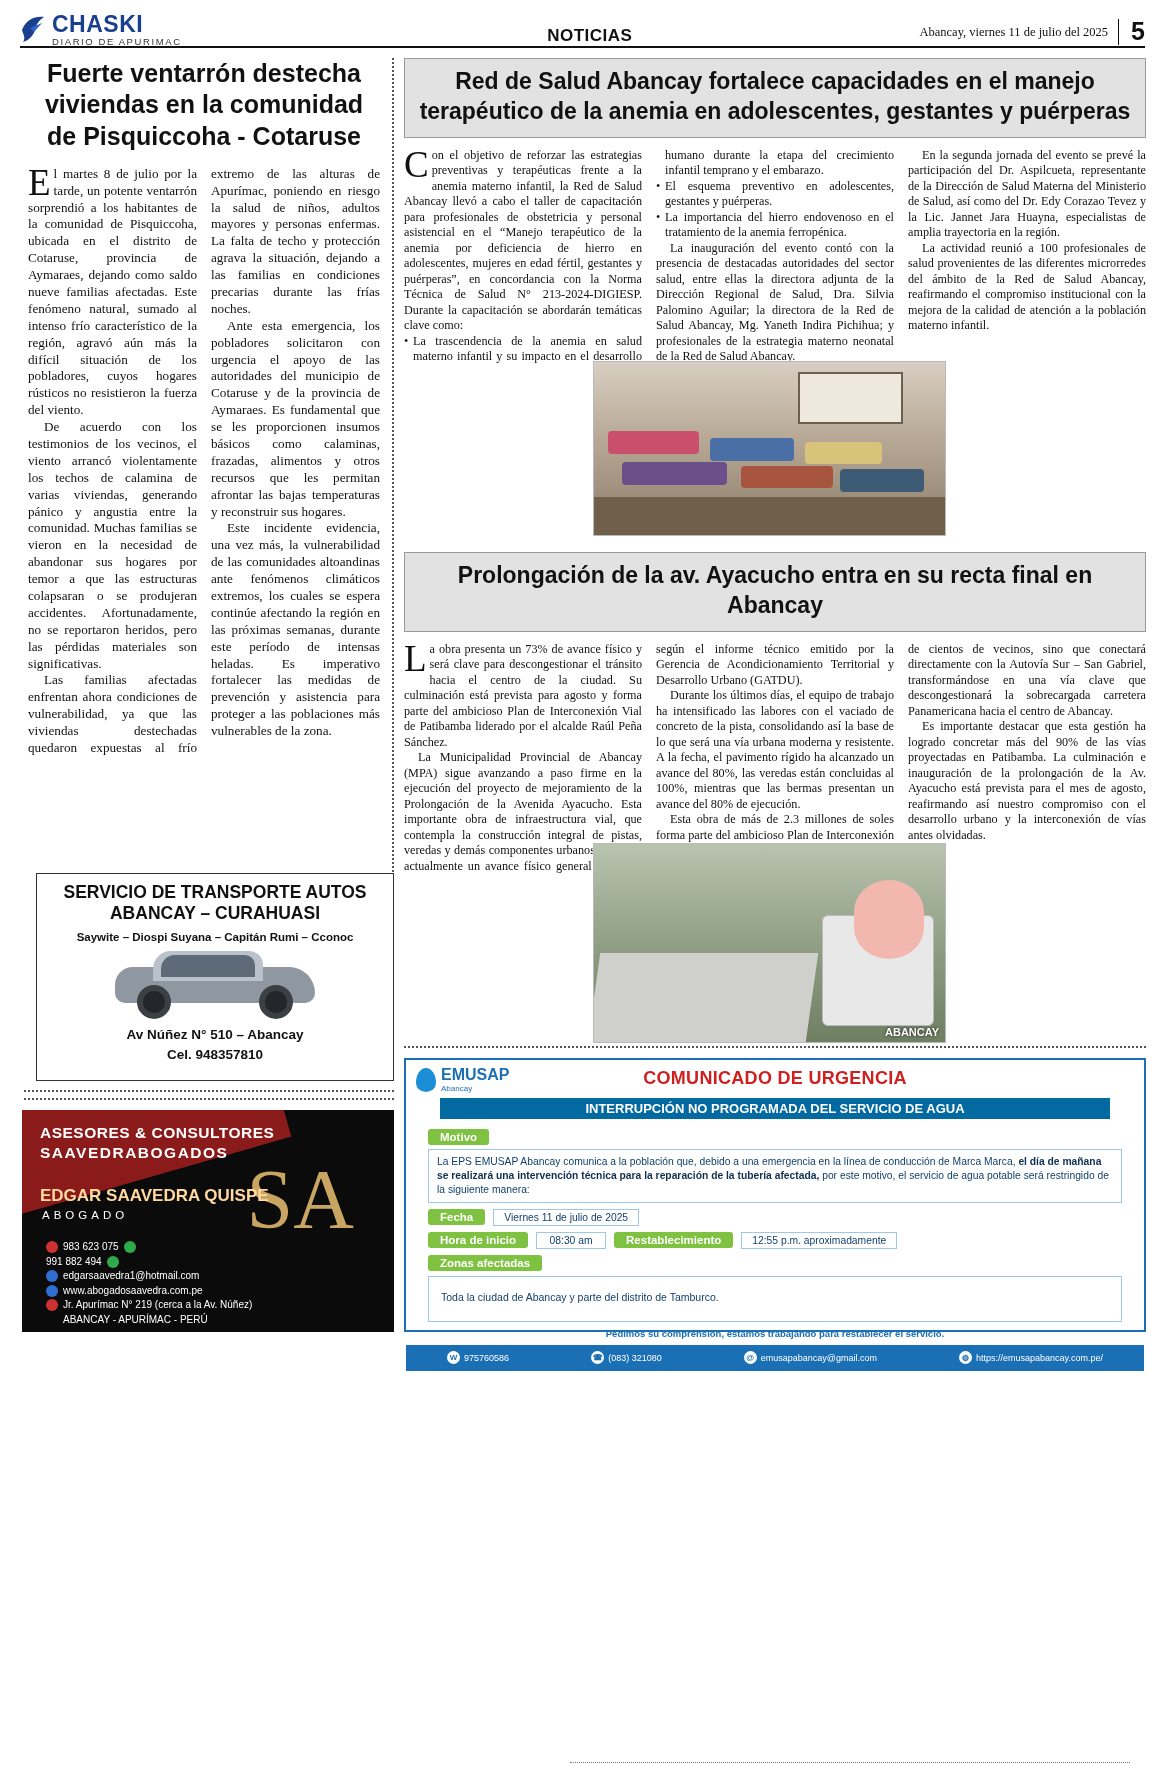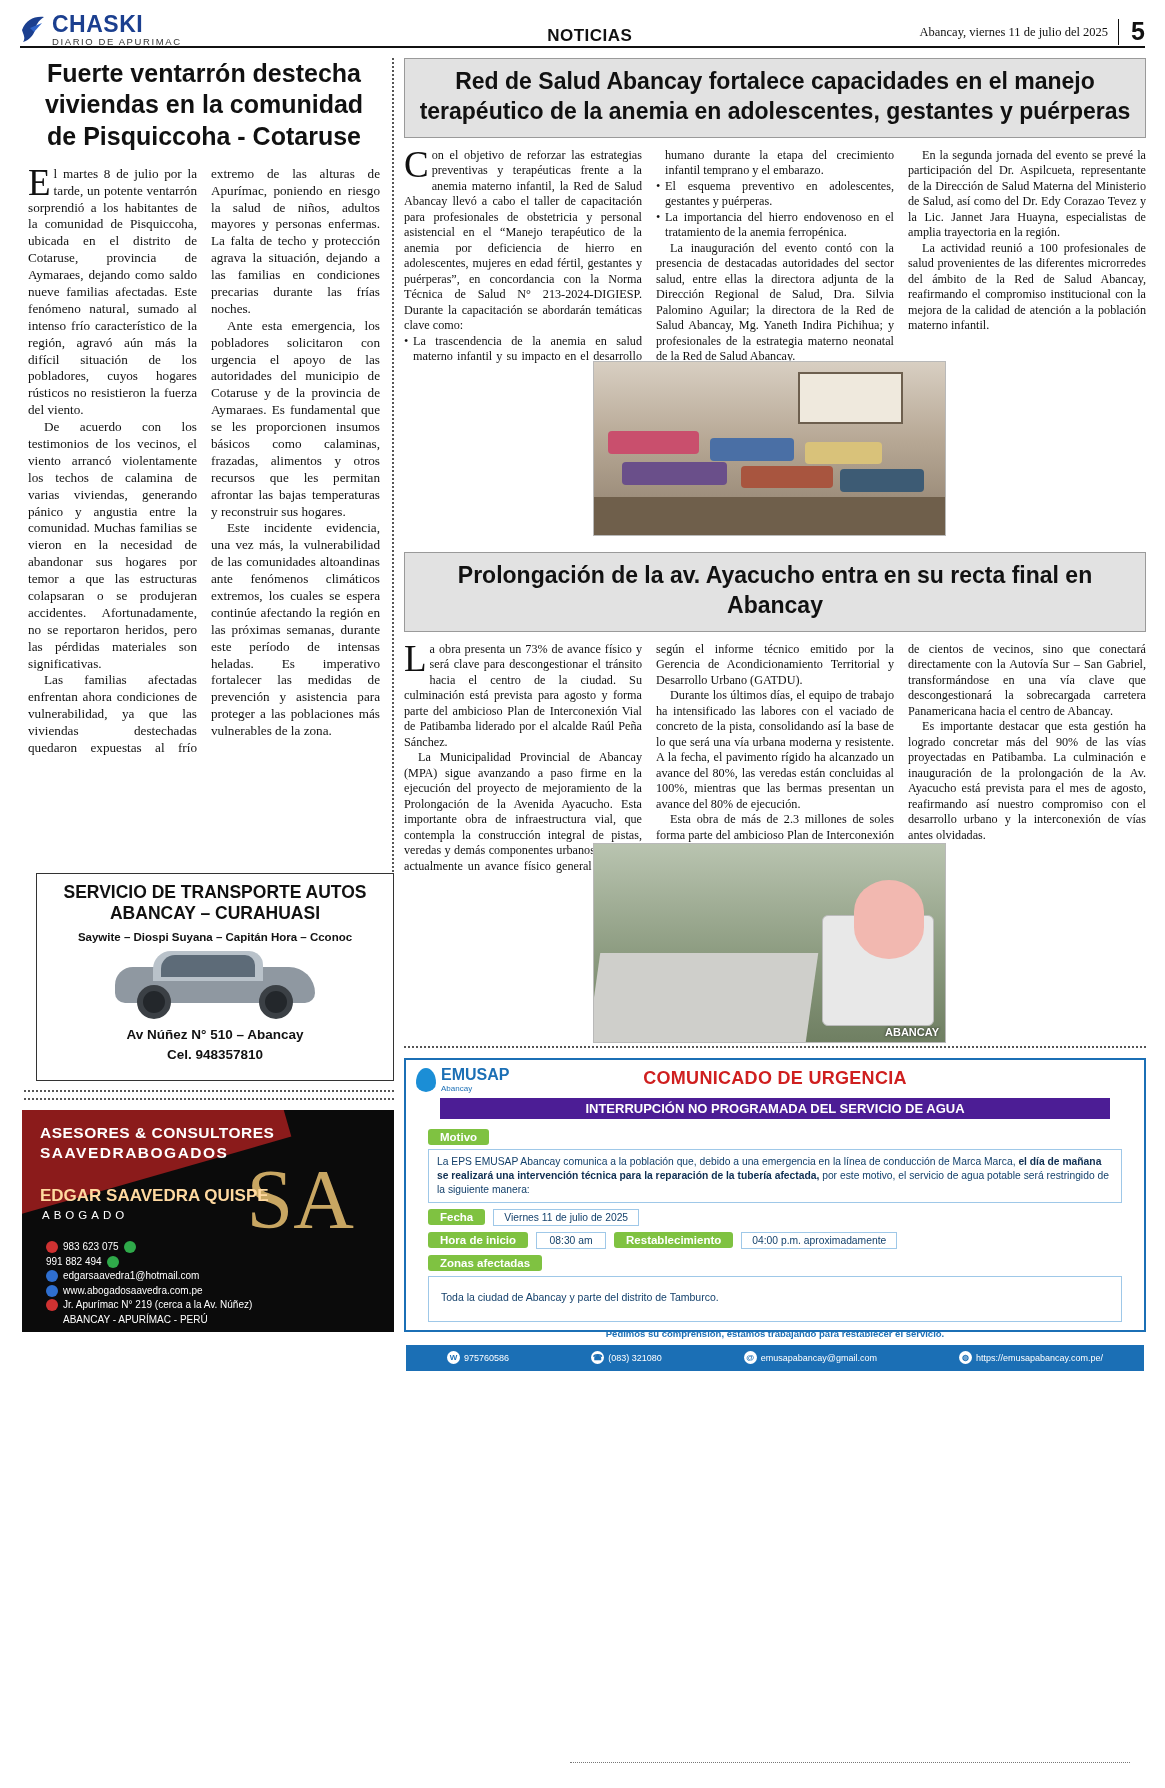--- a/index.html
+++ b/index.html
@@ -213,21 +213,21 @@
   .em-name {
     font-family:"Liberation Sans", sans-serif; font-weight:bold; font-size:16px; color:#1b6fb5;
   }
   .em-sub { font-family:"Liberation Sans", sans-serif; font-size:8px; color:#1b6fb5; }
   .em-title {
     position:absolute; left:0; right:0; top:8px; text-align:center;
     font-family:"Liberation Sans", sans-serif; font-weight:bold; font-size:18px; color:#cf1f1f;
     letter-spacing:.3px;
   }
   .em-band {
-    margin:0 34px; background:#4c1d95; color:#fff; text-align:center;
+    margin:0 34px; background:#0369a1; color:#fff; text-align:center;
     font-family:"Liberation Sans", sans-serif; font-weight:bold; font-size:13px;
     padding:3px 0;
   }
   .em-pill {
     display:inline-block; background:#7fc241; color:#fff;
     font-family:"Liberation Sans", sans-serif; font-weight:bold; font-size:11.5px;
     padding:2px 12px; border-radius:3px;
   }
   .em-body { padding:8px 22px 0 22px; }
   .em-box {
@@ -342,21 +342,21 @@
     <div class="mixer"></div>
     <div class="drum"></div>
     <div class="cap">ABANCAY</div>
   </div>
 
   <div class="ad-transport">
     <div class="t1">
       <div>SERVICIO DE TRANSPORTE AUTOS</div>
       <div>ABANCAY – CURAHUASI</div>
     </div>
-    <div class="t2">Saywite – Diospi Suyana – Capitán Hora – Cconoc</div>
+    <div class="t2">Saywite – Diospi Suyana – Capitán Rumi – Cconoc</div>
     <div class="car">
       <div class="body"></div>
         <div class="cabin"></div>
         <div class="glass"></div>
       <div class="w1"></div>
         <div class="w2"></div>
     </div>
     <div class="t3">Av Núñez N° 510 – Abancay</div>
     <div class="t4">Cel. 948357810</div>
   </div>
@@ -415,21 +415,21 @@
         <span>La EPS EMUSAP Abancay comunica a la población que, debido a una emergencia en la línea de conducción de Marca Marca, </span><b>el día de mañana se realizará una intervención técnica para la reparación de la tubería afectada,</b><span> por este motivo, el servicio de agua potable será restringido de la siguiente manera:</span>
       </div>
       <div class="em-row">
         <span class="em-pill">Fecha</span>
         <span class="em-val">Viernes 11 de julio de 2025</span>
       </div>
       <div class="em-row">
         <span class="em-pill">Hora de inicio</span>
         <span class="em-val">08:30 am</span>
         <span class="em-pill">Restablecimiento</span>
-        <span class="em-val">04:00 p.m. aproximadamente</span>
+        <span class="em-val">12:55 p.m. aproximadamente</span>
       </div>
       <div class="em-row">
         <span class="em-pill">Zonas afectadas</span>
       </div>
       <div class="em-zone">Toda la ciudad de Abancay y parte del distrito de Tamburco.</div>
       <div class="em-foot-note">Pedimos su comprensión, estamos trabajando para restablecer el servicio.</div>
     </div>
     <div class="em-footer">
       <span class="fi">
           <span class="circ">W</span>

